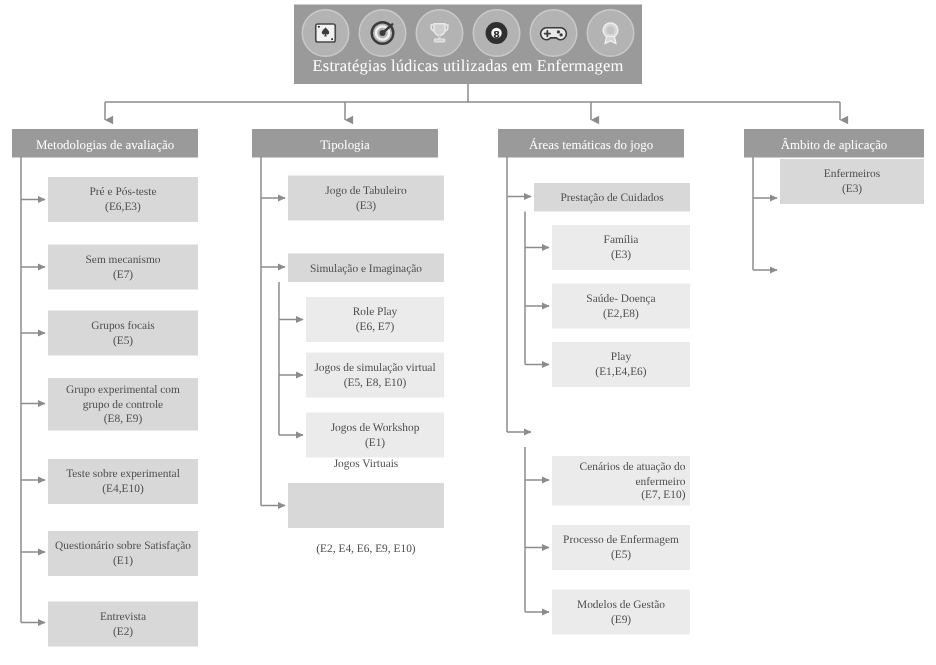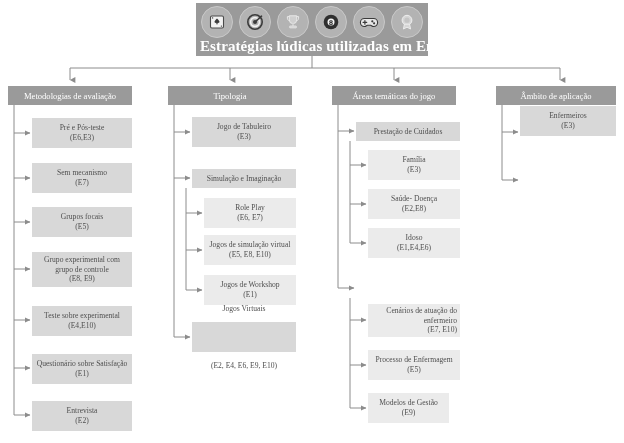--- a/index.html
+++ b/index.html
@@ -59,22 +59,22 @@
     flex: none;
   }
   .icon-circle svg { display: block; }
 
   .header-title {
     position: absolute;
     left: 200px; top: 38px;
     width: 224px;
     text-align: center;
     font-family: "Liberation Serif", "DejaVu Serif", serif;
-    font-weight: bold;
-    font-size: 15px;
+    font-weight: normal;
+    font-size: 11px;
     color: #ffffff;
     letter-spacing: .1px;
     z-index: 4;
     white-space: nowrap;
   }
 
   
   .col-header {
     position: absolute;
     height: 19px;
@@ -292,32 +292,32 @@
   </div>
   <div class="node level2" style="left:368px; top:150px; width:92px; height:30px;">
     <span class="ln">Família</span>
     <span class="ln">(E3)</span>
   </div>
   <div class="node level2" style="left:368px; top:189px; width:92px; height:30px;">
     <span class="ln">Saúde- Doença</span>
     <span class="ln">(E2,E8)</span>
   </div>
   <div class="node level2" style="left:368px; top:228px; width:92px; height:30px;">
-    <span class="ln">Idoso</span>
+    <span class="ln">Play</span>
     <span class="ln">(E1,E4,E6)</span>
   </div>
   <div class="node level2" style="left:368px; top:304px; width:92px; height:33px;text-align:right;">
     <span class="ln">Cenários de atuação do enfermeiro</span>
     <span class="ln">(E7, E10)</span>
   </div>
   <div class="node level2" style="left:368px; top:350px; width:92px; height:30px;">
     <span class="ln">Processo de Enfermagem</span>
     <span class="ln">(E5)</span>
   </div>
-  <div class="node level2" style="left:368px; top:393px; width:81px; height:30px;">
+  <div class="node level2" style="left:368px; top:393px; width:92px; height:30px;">
     <span class="ln">Modelos de Gestão</span>
     <span class="ln">(E9)</span>
   </div>
 
   <div class="node level1" style="left:520px; top:106px; width:96px; height:30px;">
     <span class="ln">Enfermeiros</span>
     <span class="ln">(E3)</span>
   </div>
 
 </div>

